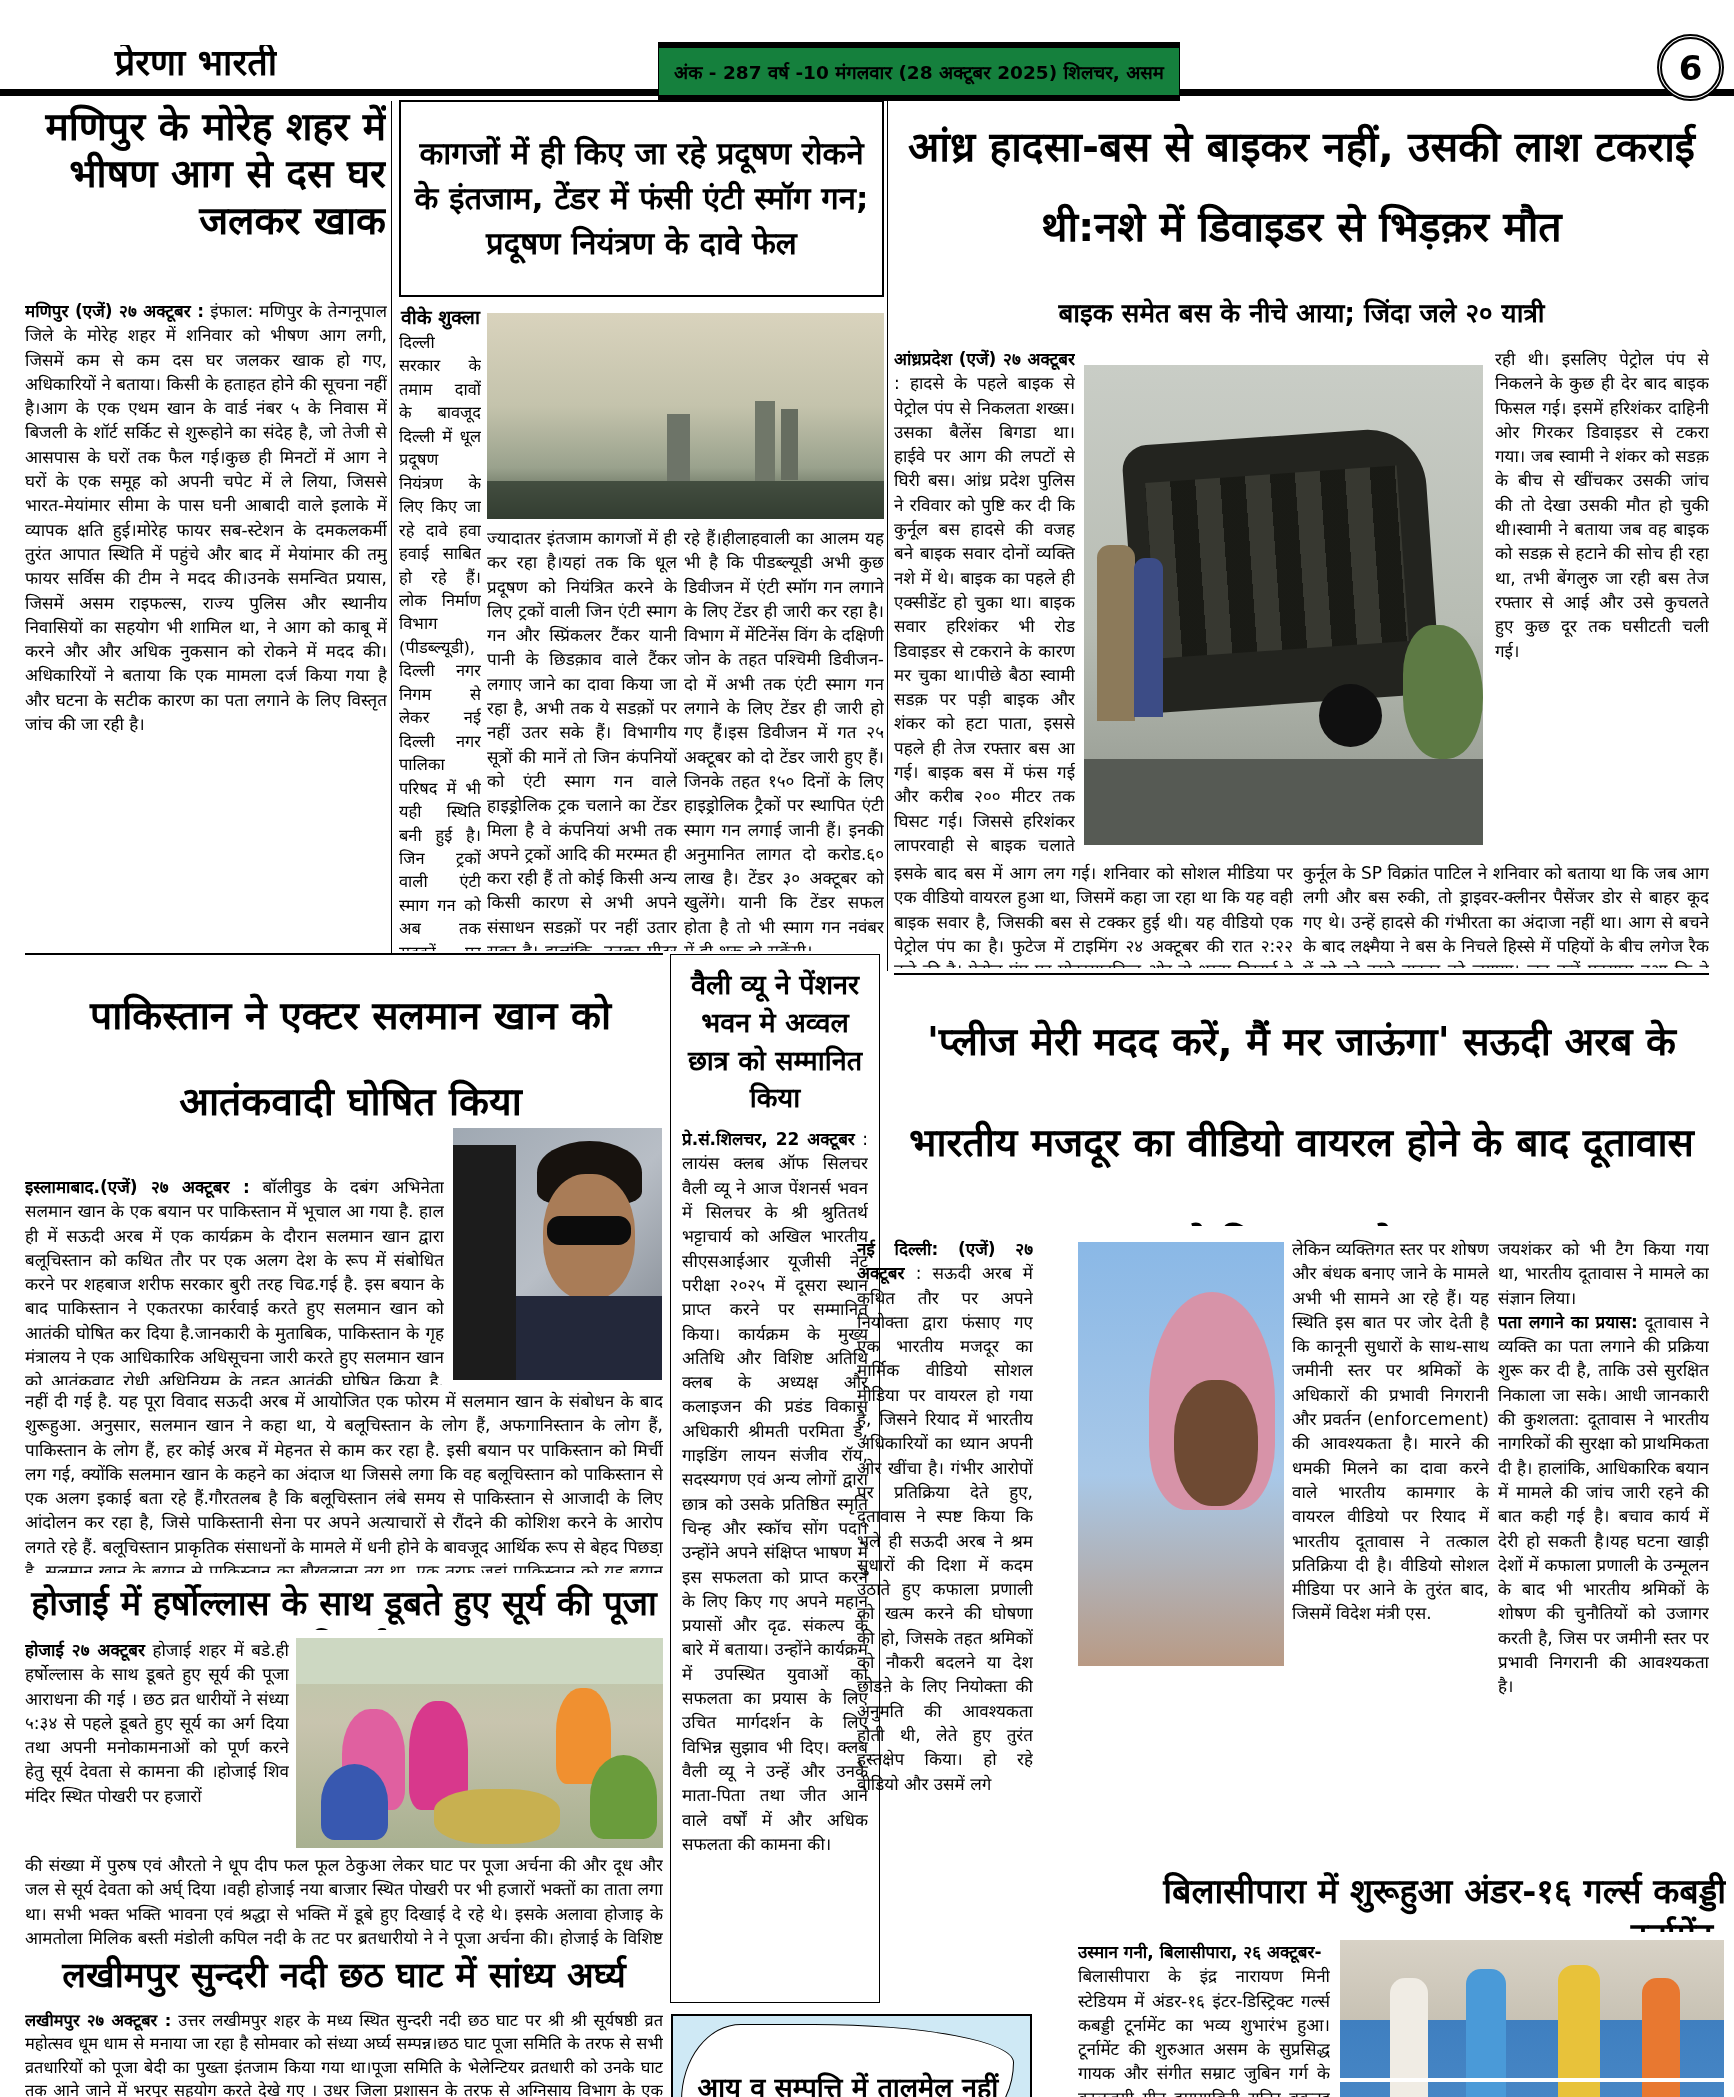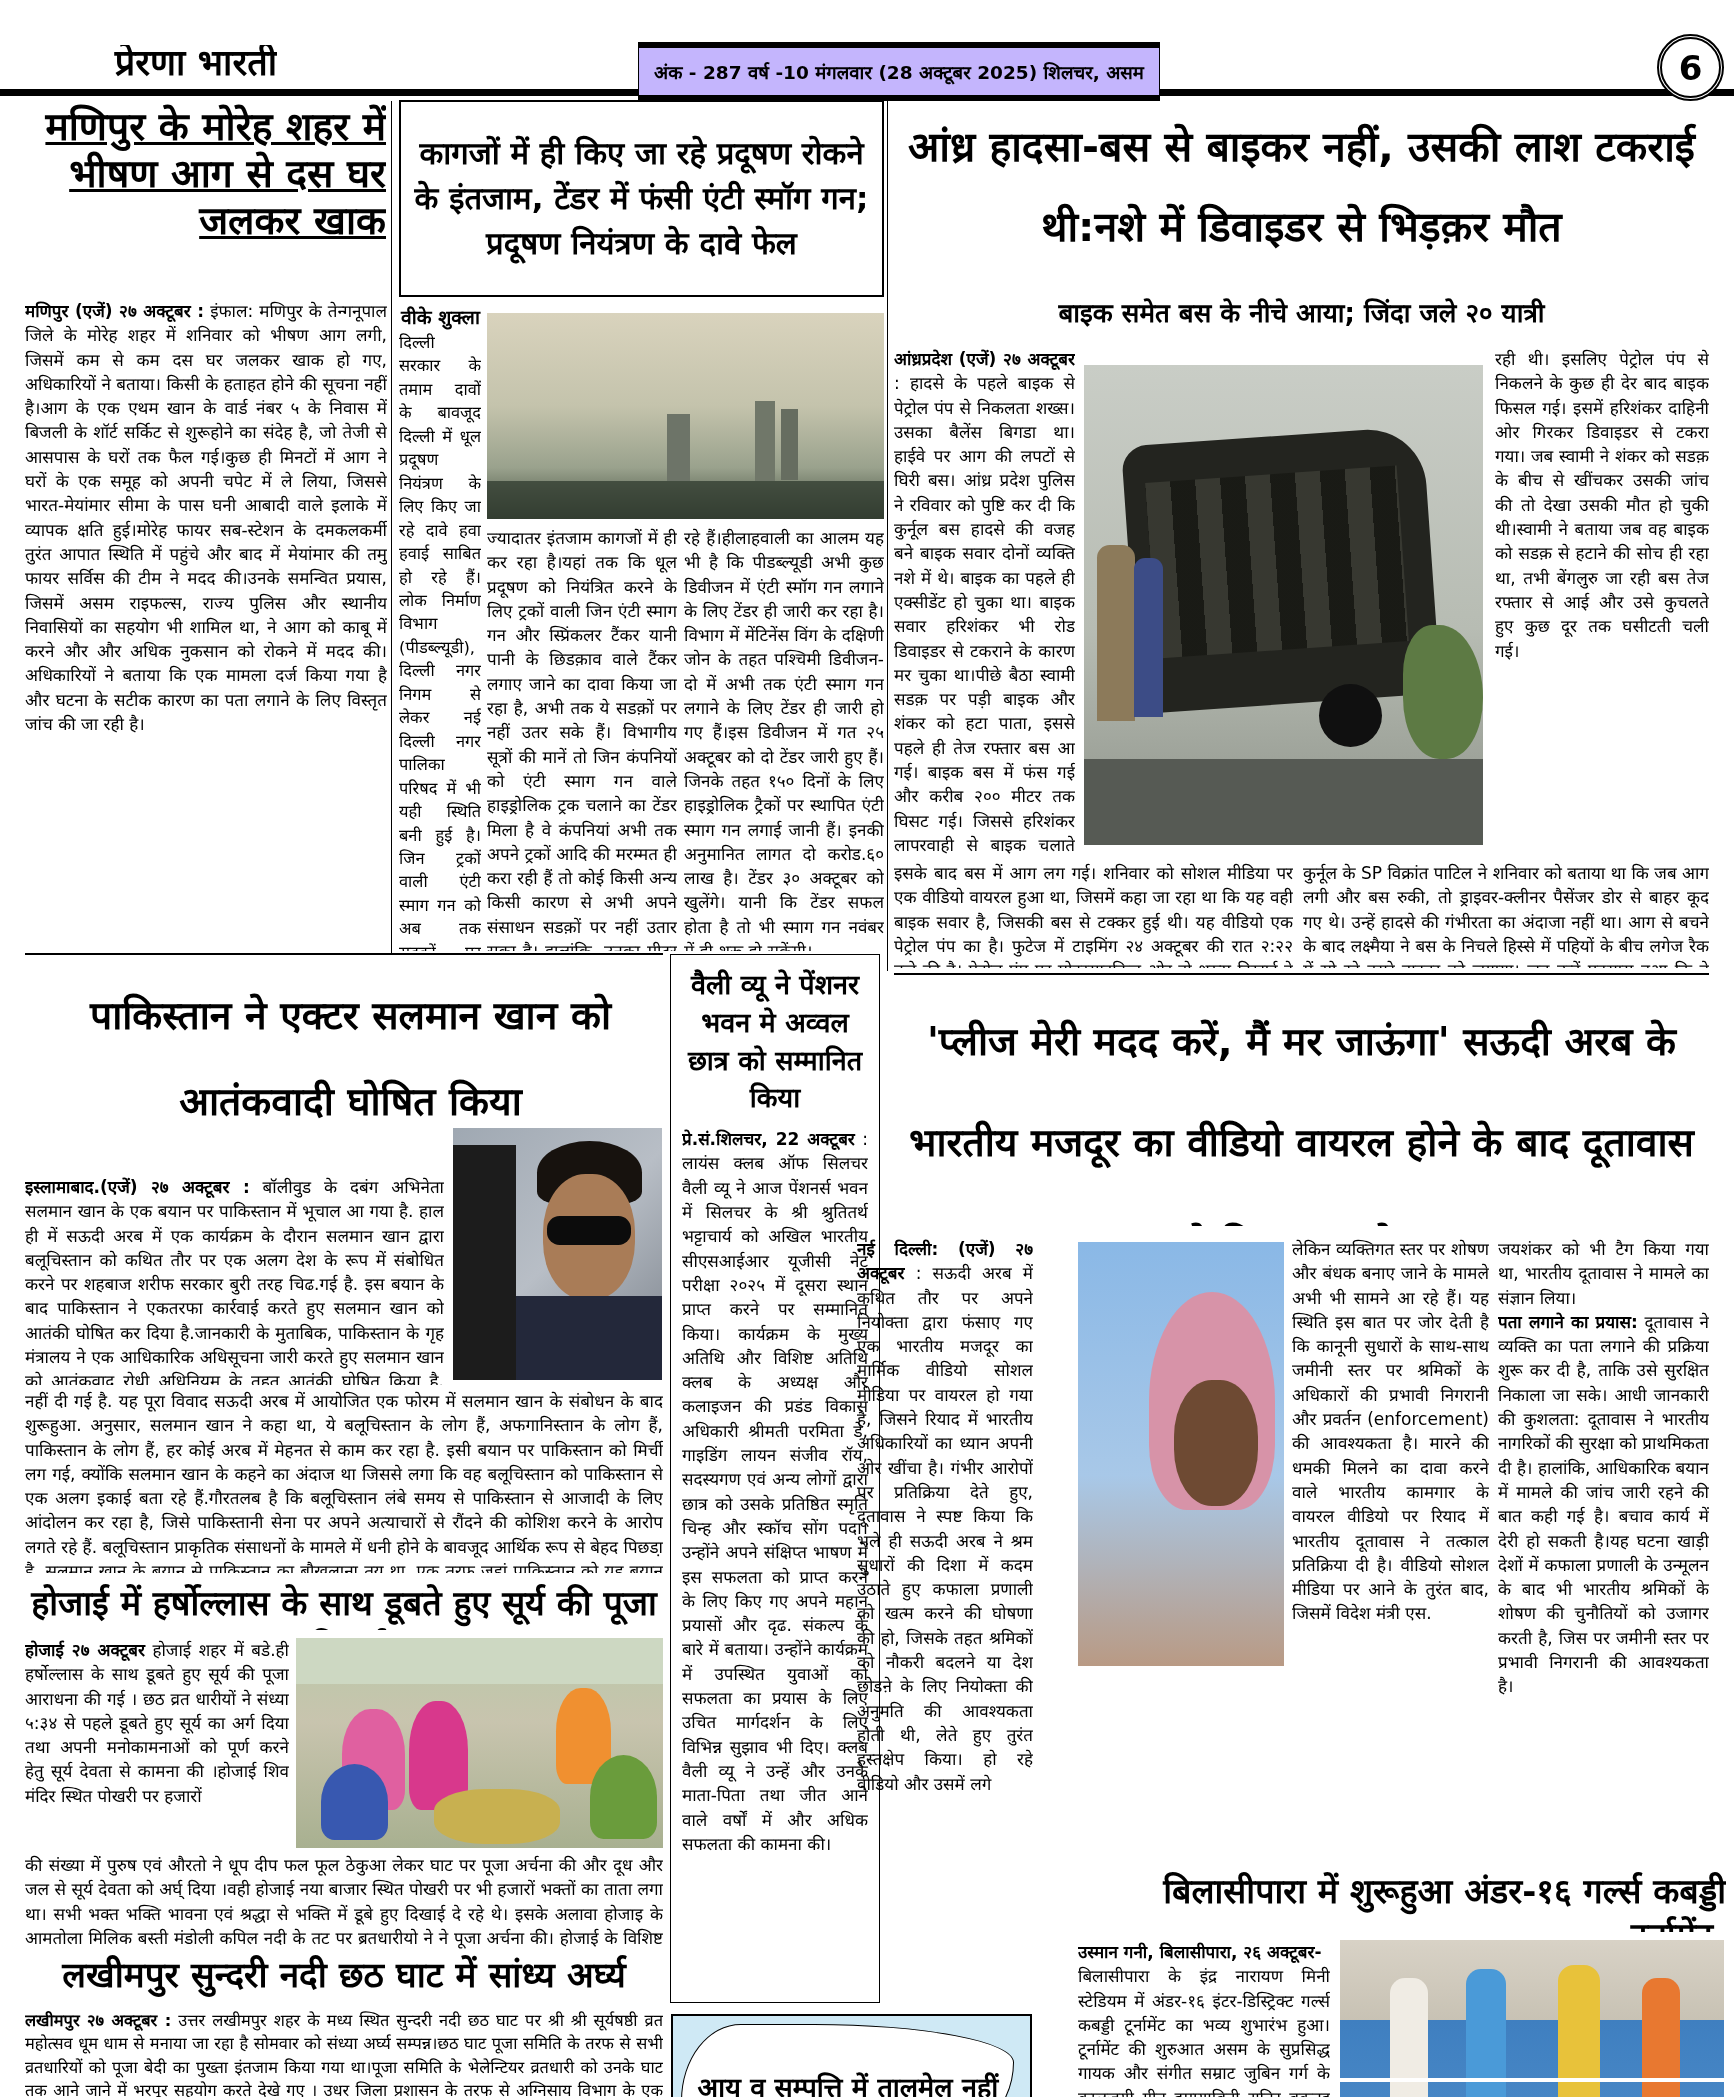--- a/index.html
+++ b/index.html
@@ -13,29 +13,29 @@
   .vrule{background:#000;width:1.3px;}
   .hrule{background:#000;}
   .photo{overflow:hidden;}
 </style>
 </head>
 <body>
 
 <div class="page">
 
   <div class="abs hl" style="left:25px;top:45px;width:252px;height:84px;font-size:36px;line-height:1.02;z-index:5;">प्रेरणा भारती</div>
-  <div class="abs" style="left:638px;top:42px;width:520px;height:47px;border:1.7px solid #000;border-top:6.3px solid #000;border-bottom:6.3px solid #000;display:flex;align-items:center;justify-content:center;z-index:5;background:#c4b5fd;">
+  <div class="abs" style="left:658px;top:42px;width:520px;height:47px;border:1.7px solid #000;border-top:6.3px solid #000;border-bottom:6.3px solid #000;display:flex;align-items:center;justify-content:center;z-index:5;background:#15803d;">
     <span style="font-size:18.5px;font-weight:bold;white-space:nowrap;">अंक - 287 वर्ष -10  मंगलवार (28 अक्टूबर 2025)  शिलचर, असम</span>
   </div>
   <div class="abs" style="left:1657px;top:34px;width:57px;height:57px;border:5px double #000;border-radius:50%;display:flex;align-items:center;justify-content:center;z-index:5;background:#fff;">
     <span style="font-size:34px;font-weight:bold;">6</span>
   </div>
   <div class="abs hrule" style="left:0;top:89px;width:1734px;height:6.7px;"></div>
 
-  <div class="abs hl" style="left:25px;top:104px;width:361px;height:189px;font-size:39px;line-height:1.2;text-decoration:underline;">मणिपुर के मोरेह शहर में भीषण आग से दस घर जलकर खाक</div>
+  <div class="abs hl" style="left:25px;top:104px;width:361px;height:189px;font-size:39px;line-height:1.2;">मणिपुर के मोरेह शहर में भीषण आग से दस घर जलकर खाक</div>
   <div class="abs bt" style="left:25px;top:299px;width:362px;height:648px;">
     <span class="dl">मणिपुर (एजें) २७ अक्टूबर :</span>
     <span>इंफाल: मणिपुर के तेन्गनूपाल जिले के मोरेह शहर में शनिवार को भीषण आग लगी, जिसमें कम से कम दस घर जलकर खाक हो गए, अधिकारियों ने बताया। किसी के हताहत होने की सूचना नहीं है।आग के एक एथम खान के वार्ड नंबर ५ के निवास में बिजली के शॉर्ट सर्किट से शुरूहोने का संदेह है, जो तेजी से आसपास के घरों तक फैल गई।कुछ ही मिनटों में आग ने घरों के एक समूह को अपनी चपेट में ले लिया, जिससे भारत-मेयांमार सीमा के पास घनी आबादी वाले इलाके में व्यापक क्षति हुई।मोरेह फायर सब-स्टेशन के दमकलकर्मी तुरंत आपात स्थिति में पहुंचे और बाद में मेयांमार की तमु फायर सर्विस की टीम ने मदद की।उनके समन्वित प्रयास, जिसमें असम राइफल्स, राज्य पुलिस और स्थानीय निवासियों का सहयोग भी शामिल था, ने आग को काबू में करने और और अधिक नुकसान को रोकने में मदद की।अधिकारियों ने बताया कि एक मामला दर्ज किया गया है और घटना के सटीक कारण का पता लगाने के लिए विस्तृत जांच की जा रही है।</span>
   </div>
   <div class="abs vrule" style="left:391px;top:101px;height:852px;"></div>
 
   <div class="abs" style="left:399px;top:100px;width:485px;height:197px;border:2.5px solid #000;box-sizing:border-box;display:flex;align-items:center;">
     <div class="hl ctr" style="width:100%;padding:4.2px 7.6px;font-size:31px;line-height:1.45;">कागजों में ही किए जा रहे प्रदूषण रोकने के इंतजाम, टेंडर में फंसी एंटी स्मॉग गन; प्रदूषण नियंत्रण के दावे फेल</div>
   </div>
   <div class="abs" style="left:401px;top:303px;width:168px;height:25px;font-size:19.3px;font-weight:bold;">वीके शुक्ला</div>

